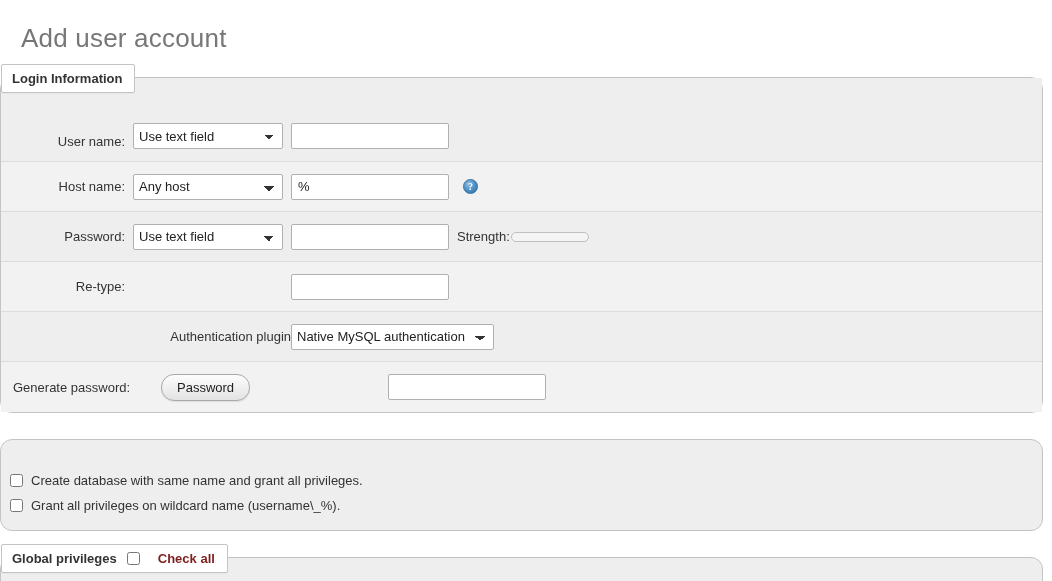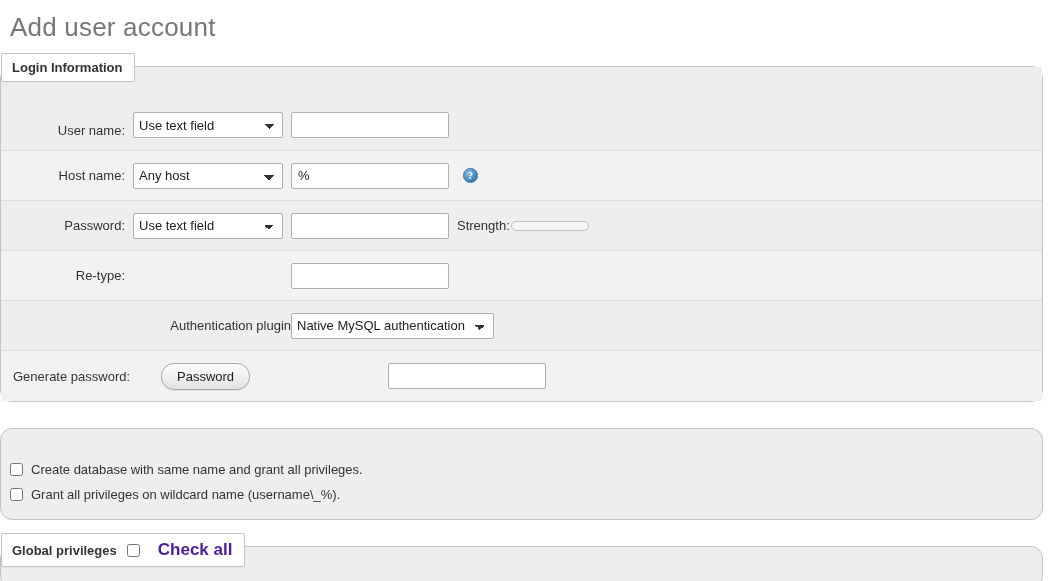--- a/index.html
+++ b/index.html
@@ -13,21 +13,21 @@
     font-family: "Liberation Sans", sans-serif;
     font-size: 13px;
     color: #333333;
     overflow: hidden;
   }
 
   .page-title {
     font-size: 26px;
     font-weight: normal;
     color: #777777;
-    margin: 2px;
+    margin: 13px;
     padding: 8px 0 0 8px;
     line-height: 34px;
     letter-spacing: 0.2px;
   }
 
   
   .fieldset {
     position: relative;
     margin: 0 9px 0 0;
     border: 1px solid #c4c4c4;
@@ -187,23 +187,23 @@
     height: 13px;
     margin: 0 8px 0 0;
     cursor: pointer;
     accent-color: #888888;
   }
   .cb-label { cursor: default; }
 
   .db-body { padding: 16px 0 12px 0; }
 
   .check-all-link {
-    color: #4c1d95;
+    color: #7f1d1d;
     font-weight: bold;
-    font-size: 17px;
+    font-size: 13px;
     text-decoration: none;
     cursor: pointer;
   }
 
   .legend-cb { margin: 0 0 0 20px; }
   .section-wrap { padding: 0 0 0 0; }
   .fs-login { margin-top: 22px; }
   .fs-db { margin-top: 26px; }
   .fs-glob { margin-top: 26px; }
   .glob-body { height: 40px; }

